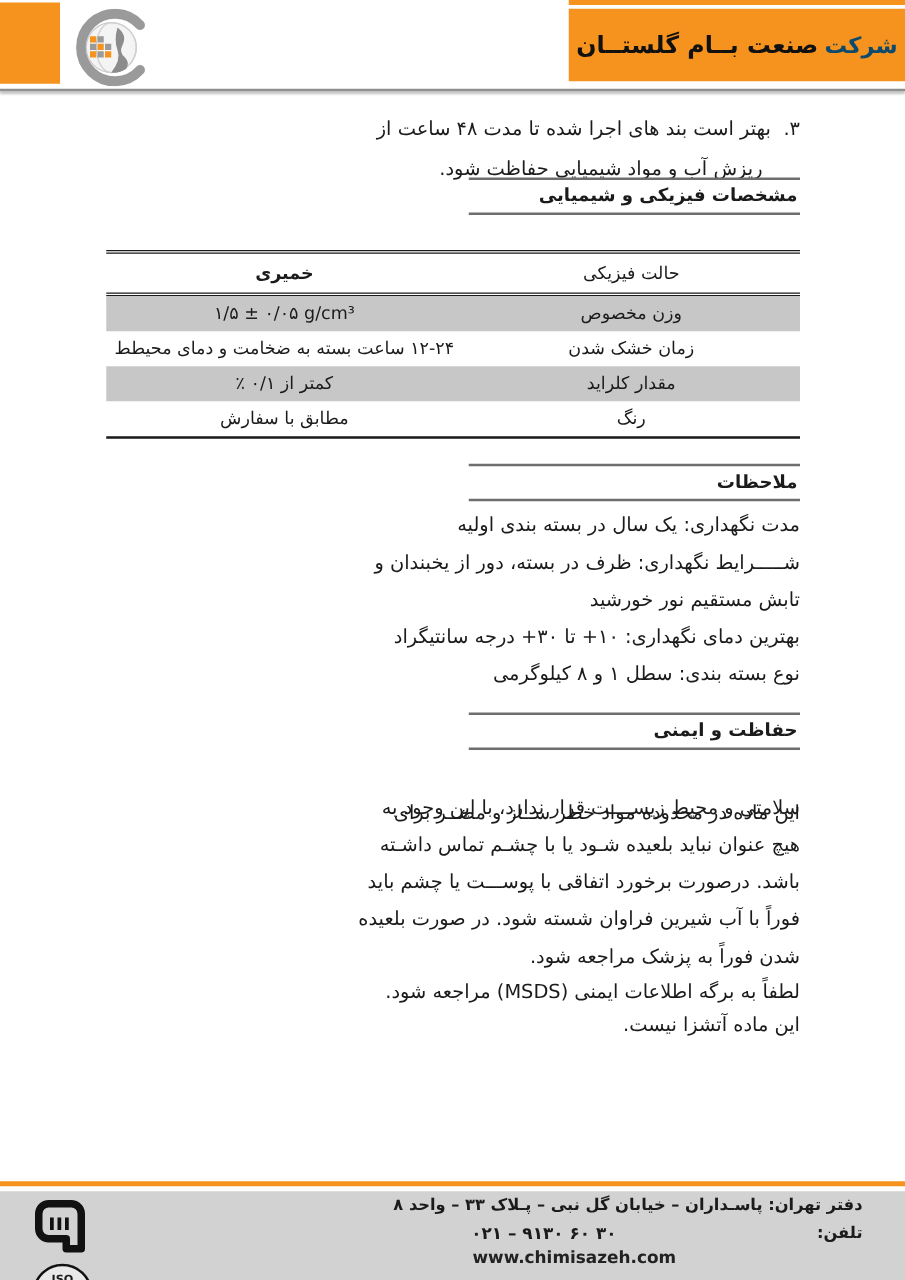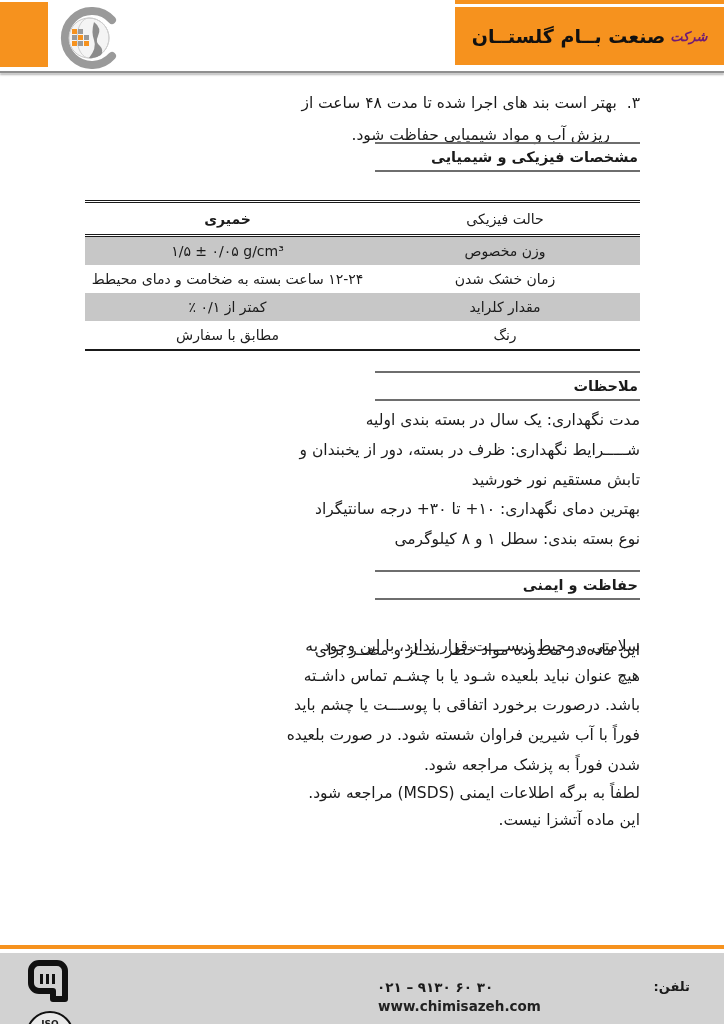--- a/index.html
+++ b/index.html
@@ -8,21 +8,21 @@
   
   .orange-left{position:absolute;left:0;top:2px;width:48px;height:65px;background:#F6921E;}
   .top-strip{position:absolute;left:455px;top:0;width:269px;height:4px;background:#F6921E;}
   .logo-globe{position:absolute;left:56px;top:7px;}
   .brand{position:absolute;left:127px;top:15px;}
   .brand-title{color:#F6921E;font-weight:bold;font-size:22px;line-height:26px;white-space:nowrap;letter-spacing:-0.3px;}
   .brand-badge{font-size:17px;}
   .brand-subtitle{color:#8d8d8d;font-weight:bold;font-size:11.5px;letter-spacing:-0.2px;margin-top:2px;white-space:nowrap;}
   .company-banner{position:absolute;left:455px;top:7px;width:269px;height:58px;background:#F6921E;
         display:flex;align-items:center;justify-content:center;direction:rtl;gap:5px;}
-  .company-fa-prefix{font-size:13px;font-weight:bold;color:#701a75;font-style:italic;}
+  .company-fa-prefix{font-size:18px;font-weight:bold;color:#0c4a6e;}
   .company-fa-main{font-size:19px;font-weight:bold;color:#111;white-space:nowrap;}
   .header-rule{position:absolute;left:0;top:71px;width:724px;height:2px;background:#8f8f8f;
         box-shadow:0 2px 2px rgba(0,0,0,0.3);}
   
   .fa{direction:rtl;text-align:right;white-space:nowrap;}
   .bodyline{position:absolute;font-size:15.5px;line-height:21px;}
   .item3-l1{right:84px;top:93px;}
   .item3-l2{right:114px;top:125px;margin-left:46px;}
   .item3-num{margin-left:10px;}
   .section-head{position:absolute;right:84px;width:263px;border-top:2px solid #6e6e6e;
@@ -163,20 +163,22 @@
   <div class="bodyline fa" style="right:84px;top:666px;">هیچ عنوان نباید بلعیده شـود یا با چشـم تماس داشـته</div>
   <div class="bodyline fa" style="right:84px;top:695px;">باشد. درصورت برخورد اتفاقی با پوســـت یا چشم باید</div>
   <div class="bodyline fa" style="right:84px;top:725px;">فوراً با آب شیرین فراوان شسته شود. در صورت بلعیده</div>
   <div class="bodyline fa" style="right:84px;top:755px;">شدن فوراً به پزشک مراجعه شود.</div>
   <div class="bodyline fa" style="right:84px;top:783px;">لطفاً به برگه اطلاعات ایمنی (MSDS) مراجعه شود.</div>
   <div class="bodyline fa" style="right:84px;top:810px;">این ماده آتشزا نیست.</div>
 
   <div class="footer-line"></div>
   <div class="footer">
 
+    <div class="addr fa"><span>دفتر تهران:</span> <span>پاسـداران – خیابان گل نبی – پـلاک ۳۳ – واحد ۸</span>
+    </div>
     <div class="phone-label fa">تلفن:</div>
     <div class="phone-number">۰۲۱ – ۹۱۳۰ ۶۰ ۳۰</div>
     <div class="website">www.chimisazeh.com</div>
 
     <div class="logos">
 
       <div class="logo-item">
         <svg width="46" height="46" viewBox="0 0 46 46">
           <path d="M31 5 H13 a8 8 0 0 0 -8 8 v12 a8 8 0 0 0 8 8 h14 v8 h12 V13 a8 8 0 0 0 -8 -8 z" fill="none" stroke="#111" stroke-width="6" stroke-linejoin="round"></path>
           <rect x="14" y="16" width="3" height="10" fill="#111"></rect>

